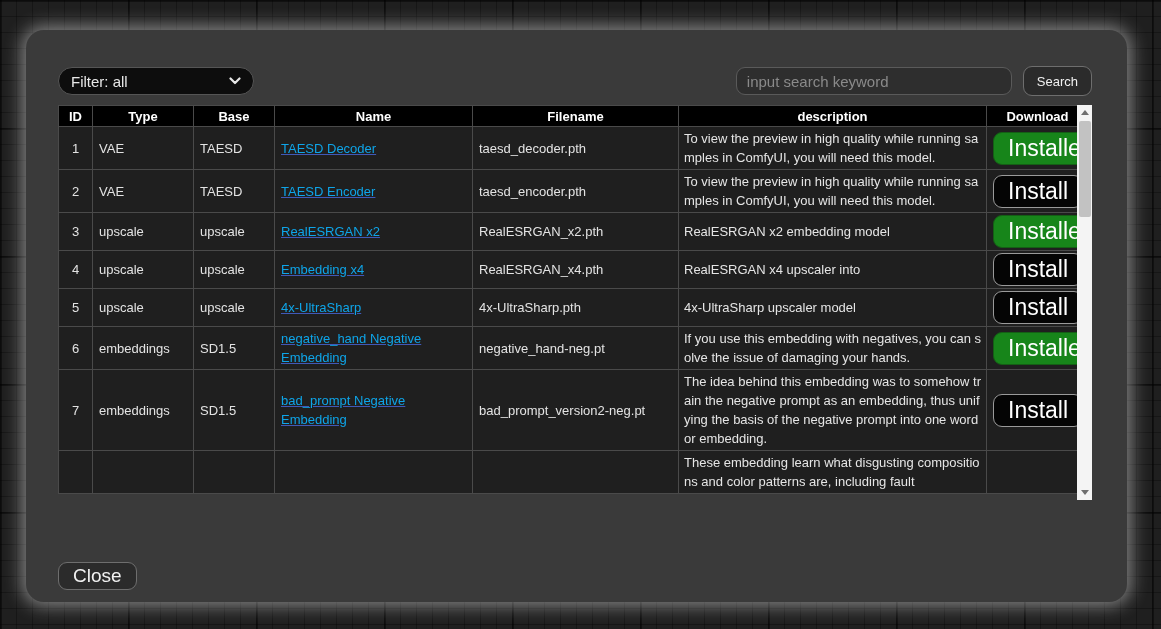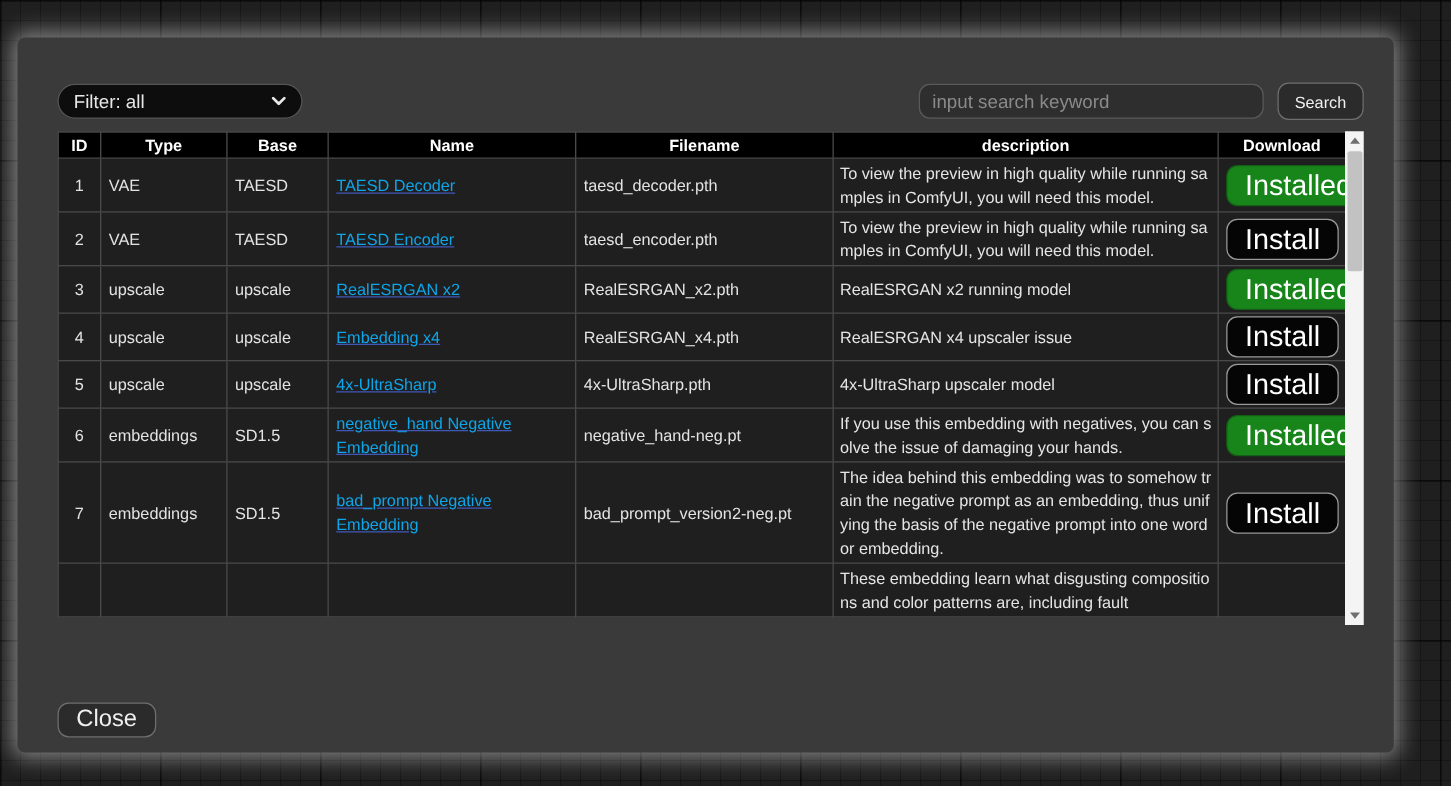--- a/index.html
+++ b/index.html
@@ -10,26 +10,26 @@
     background-image:
       linear-gradient(rgba(0,0,0,0.45) 2px, transparent 2px),
       linear-gradient(90deg, rgba(0,0,0,0.45) 2px, transparent 2px),
       linear-gradient(rgba(0,0,0,0.28) 1px, transparent 1px),
       linear-gradient(90deg, rgba(0,0,0,0.28) 1px, transparent 1px);
     background-size: 128px 128px, 128px 128px, 16px 16px, 16px 16px;
     position: relative;
   }
   .modal {
     position: absolute;
-    left: 14px; top: 30px;
+    left: 26px; top: 30px;
     width: 1101px; height: 572px;
     background: #3a3a3a;
-    border-radius: 6px;
+    border-radius: 18px;
     box-shadow: 0 0 18px 4px rgba(255,255,255,0.45);
-    padding: 36px 24px 12px 32px;
+    padding: 36px 35px 12px 32px;
     display: flex;
     flex-direction: column;
   }
   
   .toolbar { display: flex; align-items: center; margin-bottom: 9px; }
   .filter-select {
     width: 196px; height: 28px;
     background: #0d0d0d;
     border: 1px solid #555;
     border-radius: 14px;
@@ -196,31 +196,31 @@
     <td class="c-desc">To view the preview in high quality while running samples in ComfyUI, you will need this model.</td>
     <td class="c-dl"><button class="dl install">Install</button></td>
   </tr>
 
   <tr>
     <td class="c-id">3</td>
     <td class="c-type">upscale</td>
     <td class="c-base">upscale</td>
     <td class="c-name"><a href="#">RealESRGAN x2</a></td>
     <td class="c-file">RealESRGAN_x2.pth</td>
-    <td class="c-desc">RealESRGAN x2 running model</td>
+    <td class="c-desc">RealESRGAN x2 embedding model</td>
     <td class="c-dl"><button class="dl installed">Installed</button></td>
   </tr>
 
   <tr>
     <td class="c-id">4</td>
     <td class="c-type">upscale</td>
     <td class="c-base">upscale</td>
     <td class="c-name"><a href="#">Embedding x4</a></td>
     <td class="c-file">RealESRGAN_x4.pth</td>
-    <td class="c-desc">RealESRGAN x4 upscaler issue</td>
+    <td class="c-desc">RealESRGAN x4 upscaler into</td>
     <td class="c-dl"><button class="dl install">Install</button></td>
   </tr>
 
   <tr>
     <td class="c-id">5</td>
     <td class="c-type">upscale</td>
     <td class="c-base">upscale</td>
     <td class="c-name"><a href="#">4x-UltraSharp</a></td>
     <td class="c-file">4x-UltraSharp.pth</td>
     <td class="c-desc">4x-UltraSharp upscaler model</td>

